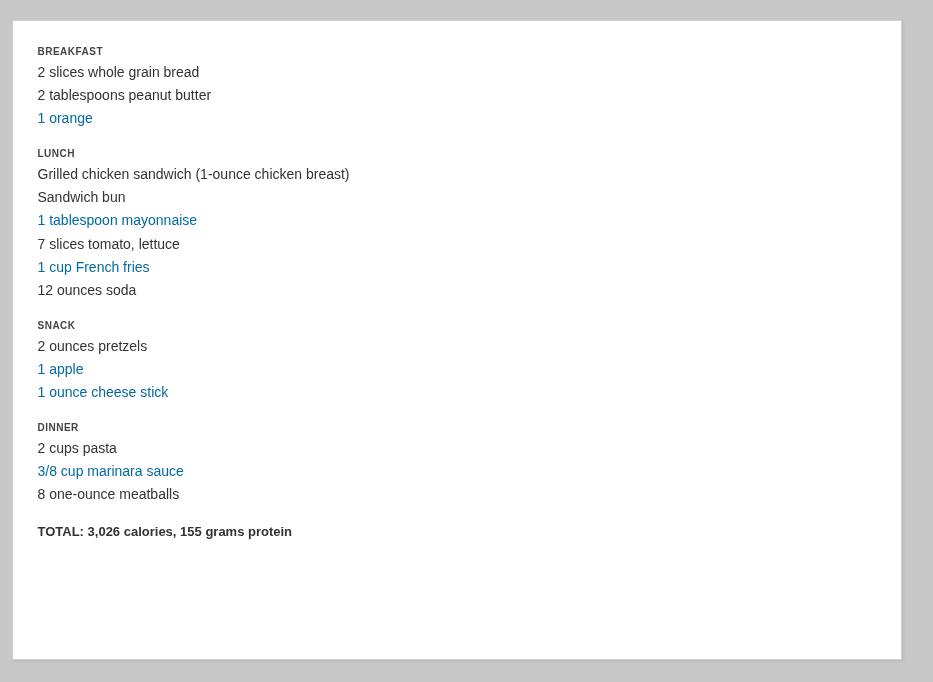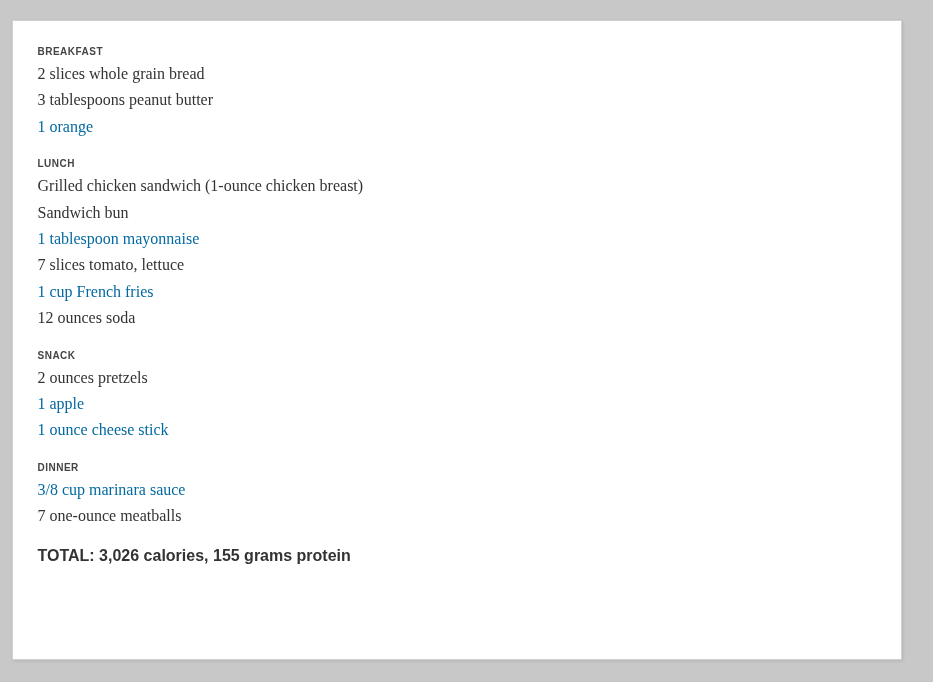--- a/index.html
+++ b/index.html
@@ -33,48 +33,47 @@
 
     .section-title {
       font-size: 10px;
       font-weight: bold;
       color: #444444;
       letter-spacing: 0.5px;
       margin-bottom: 4px;
     }
 
     .item {
-      font-size: 16px;
+      font-size: 14px;
       line-height: 1.65;
       color: #333333;
-      font-family: Liberation Serif, serif;
     }
 
     .item.blue {
       color: #0369a1;
     }
 
     .total-line {
-      font-size: 16px;
+      font-size: 13px;
       font-weight: bold;
       color: #333333;
       margin-top: 10px;
     }
   </style>
 </head>
 <body>
 
 <div class="card">
 
   <div class="section">
     <div class="section-title">BREAKFAST</div>
     <div>
 
     <div class="item">2 slices whole grain bread</div>
-        <div class="item">3 tablespoons peanut butter</div>
+        <div class="item">2 tablespoons peanut butter</div>
         <div class="item blue">1 orange</div>
       </div>
   </div>
 
   <div class="section">
     <div class="section-title">LUNCH</div>
     <div>
     <div class="item">Grilled chicken sandwich (1-ounce chicken breast)</div>
         <div class="item">Sandwich bun</div>
         <div class="item blue">1 tablespoon mayonnaise</div>
@@ -89,20 +88,21 @@
     <div>
     <div class="item">2 ounces pretzels</div>
         <div class="item blue">1 apple</div>
         <div class="item blue">1 ounce cheese stick</div>
       </div>
   </div>
 
   <div class="section">
     <div class="section-title">DINNER</div>
     <div>
+    <div class="item">2 cups pasta</div>
         <div class="item blue">3/8 cup marinara sauce</div>
-        <div class="item">7 one-ounce meatballs</div>
+        <div class="item">8 one-ounce meatballs</div>
       </div>
   </div>
 
   <div class="total-line">TOTAL: 3,026 calories, 155 grams protein</div>
 
 </div>
 
 </body></html>

